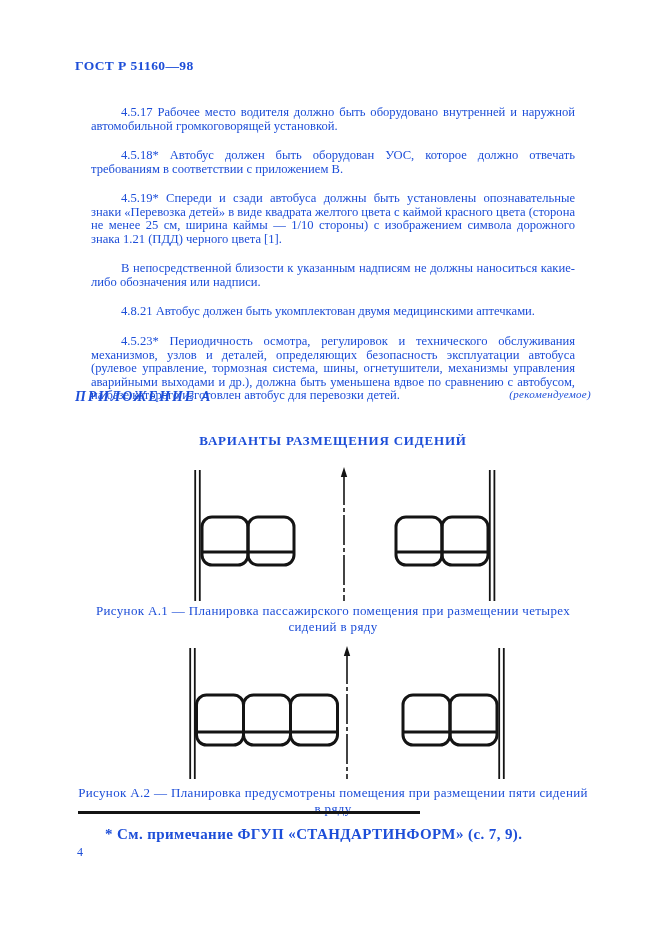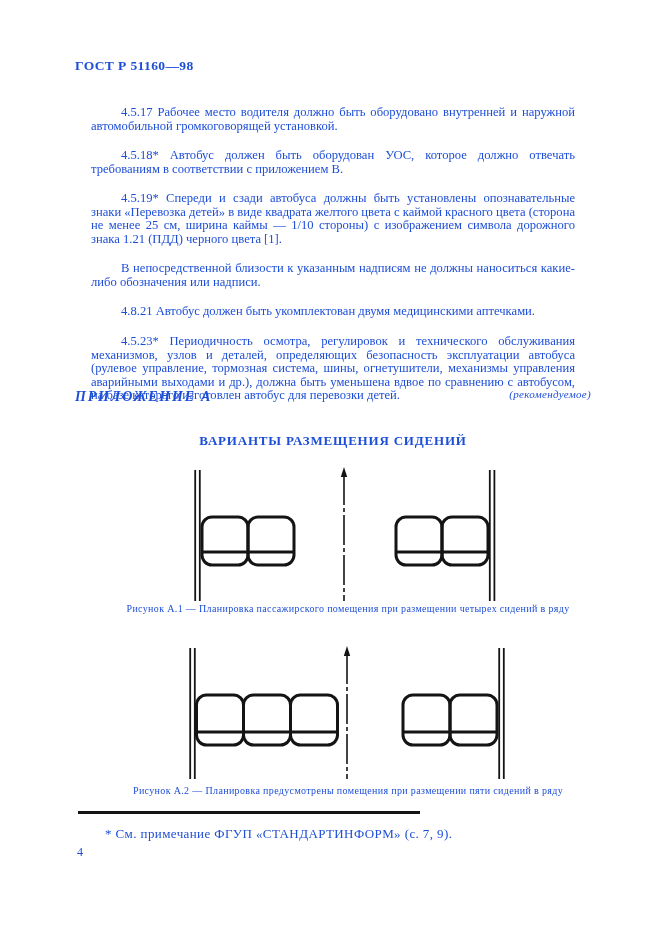--- a/index.html
+++ b/index.html
@@ -66,42 +66,43 @@
     position: absolute;
     left: 0;
     width: 661px;
     height: 140px;
   }
   .fig-a1 { top: 465px; }
   .fig-a2 { top: 645px; }
   .figure svg { display: block; }
   .fig-caption {
     position: absolute;
-    left: 90px;
+    left: 75px;
     width: 516px;
     text-align: center;
-    font-size: 10px;
+    font-size: 13px;
     letter-spacing: 0.35px;
   }
   .fig-caption-a1 { top: 603px; }
   .fig-caption-a2 { top: 785px; }
   .footnote-rule {
     position: absolute;
     left: 78px;
     top: 811px;
     width: 342px;
     height: 3px;
     background: #141414;
   }
   .footnote-text {
     position: absolute;
     left: 105px;
     top: 826px;
-    font-size: 13px;
+    font-size: 15px;
     letter-spacing: 0.4px;
+    font-weight: bold;
   }
   .page-number {
     position: absolute;
     left: 77px;
     top: 845px;
     font-size: 12px;
   }
 </style>
 </head>
 <body>

